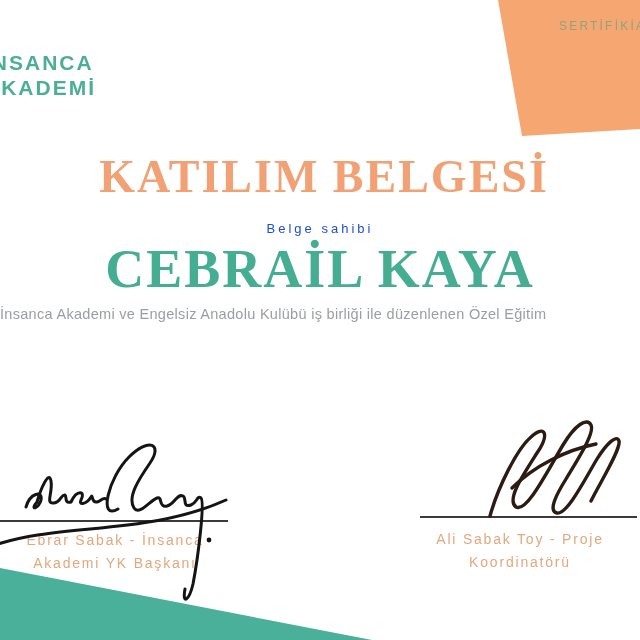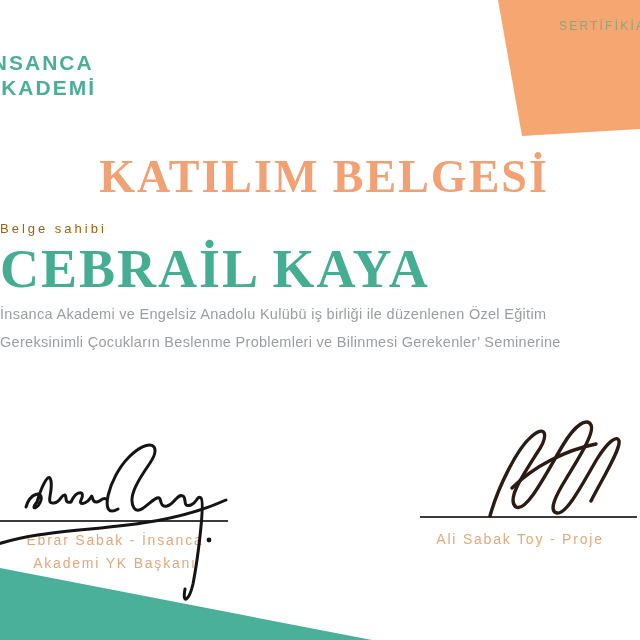--- a/index.html
+++ b/index.html
@@ -13,24 +13,24 @@
   
   .ribbon{position:absolute;inset:0;background:#F6A671;
           clip-path:polygon(498px 0,640px 0,640px 129px,522px 136px);}
   .ribbon-label{position:absolute;top:19px;left:559px;font-size:12px;letter-spacing:2.2px;
           color:#91A37D;white-space:nowrap;}
 
   .title{position:absolute;top:146px;left:0;width:100%;text-align:center;margin:4px;
          font-family:"Liberation Serif",serif;font-weight:bold;font-size:46px;
          letter-spacing:2px;color:#F1A173;}
 
-  .recipient-label{position:absolute;top:221px;left:0;width:100%;text-align:left;
-         font-size:13px;letter-spacing:3px;color:#a16207;}
+  .recipient-label{position:absolute;top:221px;left:0;width:100%;text-align:center;
+         font-size:13px;letter-spacing:3px;color:#1d4ed8;}
 
-  .recipient-name{position:absolute;top:238px;left:0;width:100%;
+  .recipient-name{position:absolute;top:238px;left:0;width:100%;text-align:center;
          font-family:"Liberation Serif",serif;font-weight:bold;font-size:54px;
          letter-spacing:2px;color:#45AD92;}
 
   .body-text{position:absolute;top:301px;left:0;width:100%;
          font-size:14.5px;line-height:27.5px;letter-spacing:0.3px;color:#9B9EA1;}
 
   .sig-line{position:absolute;height:2px;background:#3B3B3B;}
   .sig-line.left{left:0;top:520px;width:228px;}
   .sig-line.right{left:420px;top:516px;width:217px;}
 
@@ -58,32 +58,32 @@
     <div>AKADEMİ</div>
   </div>
 
   <h1 class="title">KATILIM BELGESİ</h1>
 
   <div class="recipient-label">Belge sahibi</div>
   <div class="recipient-name">CEBRAİL KAYA</div>
 
   <div class="body-text">
     <div>İnsanca Akademi ve Engelsiz Anadolu Kulübü iş birliği ile düzenlenen Özel Eğitim</div>
-    <div>Gereksinimli Çocukların Beslenme Problemleri ve Bilinmesi Gerekenler’ Seminerine</div>
   </div>
 
   <div class="sig-line left"></div>
   <div class="sig-line right"></div>
 
   <div class="sig-caption left">
     <div>Ebrar Sabak - İnsanca</div>
     <div>Akademi YK Başkanı</div>
   </div>
   <div class="sig-caption right">
     <div>Ali Sabak Toy - Proje</div>
+    <div>Koordinatörü</div>
   </div>
 
   <svg class="sig-svg" width="640" height="640" viewBox="0 0 640 640">
 
     <g stroke="#141414" fill="none" stroke-width="3" stroke-linecap="round" stroke-linejoin="round">
       <path d="M26,507 C30,493 43,490 41,500 C39,509 29,511 37,502
                C41,488 49,470 51,481 C53,493 45,504 54,503
                C61,502 61,494 65,495 C67,496 64,504 71,502
                C77,489 86,491 81,500 C78,506 87,504 91,497
                C93,493 91,503 97,502 C101,501 103,497 106,499"></path>

